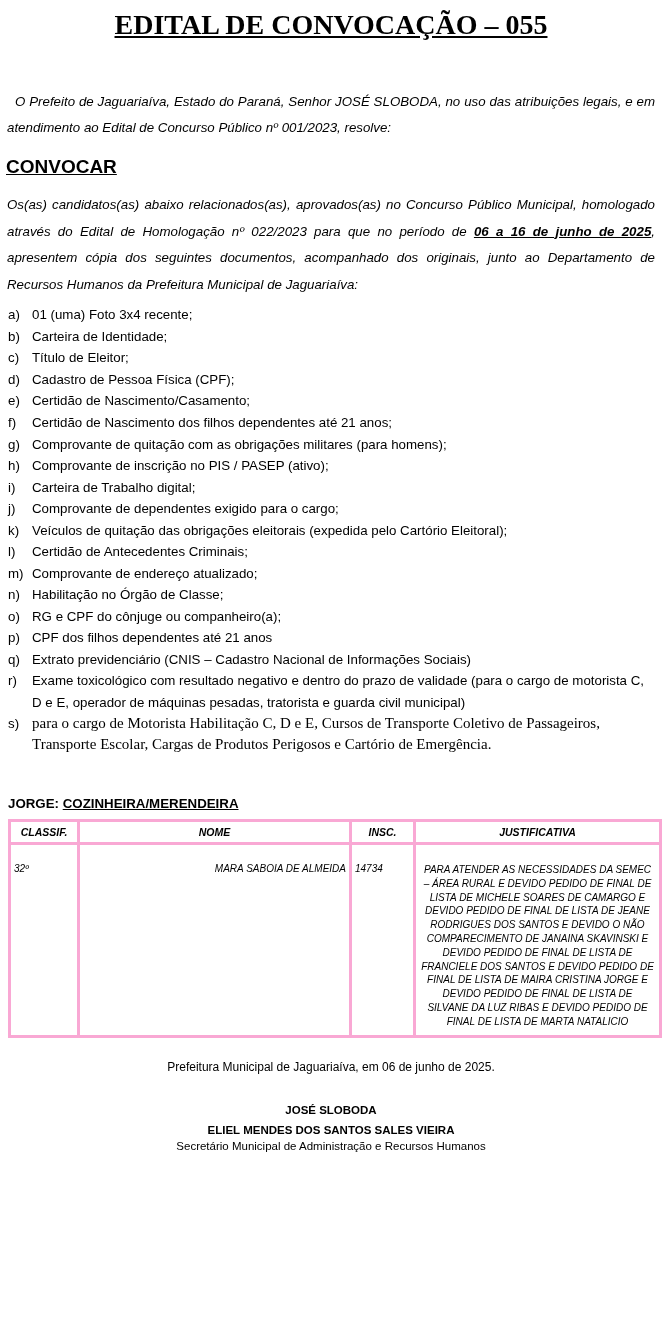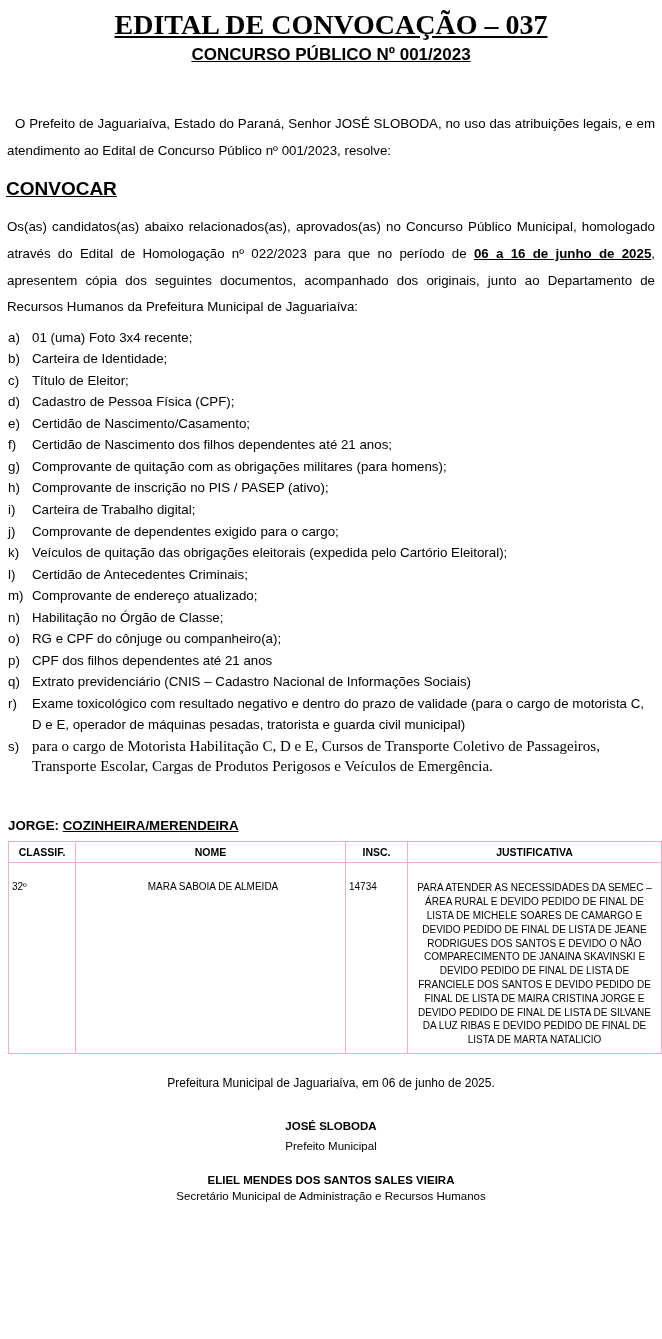--- a/index.html
+++ b/index.html
@@ -39,20 +39,21 @@
     line-height: 1.2;
   }
   .spacer-lg { height: 44px; }
 
   .para {
     text-align: justify;
     font-size: 13.3px;
     line-height: 2.0;
     margin: 0 0 0 0;
     padding: 0 1px;
+    font-style: italic;
   }
   .para.indent { text-indent: 8px; }
   .u-bold {
     font-weight: bold;
     text-decoration: underline;
   }
   .convocar {
     font-size: 19px;
     font-weight: bold;
     text-decoration: underline;
@@ -92,35 +93,36 @@
   .cargo .cargo-val {
     text-decoration: underline;
   }
   table.tbl {
     width: 654px;
     border-collapse: collapse;
     table-layout: fixed;
     margin: 0 0 0 2px;
   }
   table.tbl th, table.tbl td {
-    border: 1px solid #f9a8d4;
+    border: 3px solid #f9a8d4;
     vertical-align: top;
+    font-style: italic;
   }
   table.tbl th {
     font-size: 10.5px;
     font-weight: bold;
     text-align: center;
     padding: 4px 2px;
   }
   table.tbl td {
     font-size: 10px;
     padding: 18px 3px 6px 3px;
   }
   table.tbl td.nome {
-    text-align: center;
+    text-align: right;
     padding-left: 8px;
   }
   table.tbl td.just {
     text-align: center;
     line-height: 1.38;
     padding: 18px 5px 6px 5px;
   }
   .col-classif { width: 62px; }
   .col-nome { width: 265px; }
   .col-insc { width: 57px; }
@@ -148,22 +150,21 @@
   }
   .footer .cargo-f2 {
     font-size: 11.5px;
   }
 </style>
 </head>
 <body>
 
 <div class="page">
 
-  <h1 class="doc-title">EDITAL DE CONVOCAÇÃO – 037</h1>
-  <h2 class="doc-subtitle">CONCURSO PÚBLICO Nº 001/2023</h2>
+  <h1 class="doc-title">EDITAL DE CONVOCAÇÃO – 055</h1>
 
   <div class="spacer-lg"></div>
 
   <p class="para indent">O Prefeito de Jaguariaíva, Estado do Paraná, Senhor JOSÉ SLOBODA, no uso das atribuições legais, e em atendimento ao Edital de Concurso Público nº 001/2023, resolve:</p>
 
   <div class="convocar">CONVOCAR</div>
 
   <p class="para"><span>Os(as) candidatos(as) abaixo relacionados(as), aprovados(as) no Concurso Público Municipal, homologado através do Edital de Homologação nº 022/2023 para que no período de </span><span class="u-bold">06 a 16 de junho de 2025</span><span>, apresentem cópia dos seguintes documentos, acompanhado dos originais, junto ao Departamento de Recursos Humanos da Prefeitura Municipal de Jaguariaíva:</span></p>
 
   <ul class="list">
@@ -234,21 +235,21 @@
     <li>
         <span class="mk">q)</span>
         <span class="tx">Extrato previdenciário (CNIS – Cadastro Nacional de Informações Sociais)</span>
       </li>
     <li>
         <span class="mk">r)</span>
         <span class="tx">Exame toxicológico com resultado negativo e dentro do prazo de validade (para o cargo de motorista C, D e E, operador de máquinas pesadas, tratorista e guarda civil municipal)</span>
       </li>
     <li class="serif">
         <span class="mk">s)</span>
-        <span class="tx">para o cargo de Motorista Habilitação C, D e E, Cursos de Transporte Coletivo de Passageiros, Transporte Escolar, Cargas de Produtos Perigosos e Veículos de Emergência.</span>
+        <span class="tx">para o cargo de Motorista Habilitação C, D e E, Cursos de Transporte Coletivo de Passageiros, Transporte Escolar, Cargas de Produtos Perigosos e Cartório de Emergência.</span>
       </li>
   </ul>
 
   <div class="cargo"><span>JORGE:</span> <span class="cargo-val">COZINHEIRA/MERENDEIRA</span></div>
 
   <table class="tbl">
     <thead>
       <tr>
         <th class="col-classif">CLASSIF.</th>
         <th class="col-nome">NOME</th>
@@ -262,18 +263,17 @@
         <td class="col-nome nome">MARA SABOIA DE ALMEIDA</td>
         <td class="col-insc">14734</td>
         <td class="just">PARA ATENDER AS NECESSIDADES DA SEMEC – ÁREA RURAL E DEVIDO PEDIDO DE FINAL DE LISTA DE MICHELE SOARES DE CAMARGO E DEVIDO PEDIDO DE FINAL DE LISTA DE JEANE RODRIGUES DOS SANTOS E DEVIDO O NÃO COMPARECIMENTO DE JANAINA SKAVINSKI E DEVIDO PEDIDO DE FINAL DE LISTA DE FRANCIELE DOS SANTOS E DEVIDO PEDIDO DE FINAL DE LISTA DE MAIRA CRISTINA JORGE E DEVIDO PEDIDO DE FINAL DE LISTA DE SILVANE DA LUZ RIBAS E DEVIDO PEDIDO DE FINAL DE LISTA DE MARTA NATALICIO</td>
       </tr>
     </tbody>
   </table>
 
   <div class="footer">
     <div class="local">Prefeitura Municipal de Jaguariaíva, em 06 de junho de 2025.</div>
     <div class="nome-b">JOSÉ SLOBODA</div>
-    <div class="cargo-f">Prefeito Municipal</div>
     <div class="nome-b2">ELIEL MENDES DOS SANTOS SALES VIEIRA</div>
     <div class="cargo-f2">Secretário Municipal de Administração e Recursos Humanos</div>
   </div>
 
 </div>
 
 </body></html>

